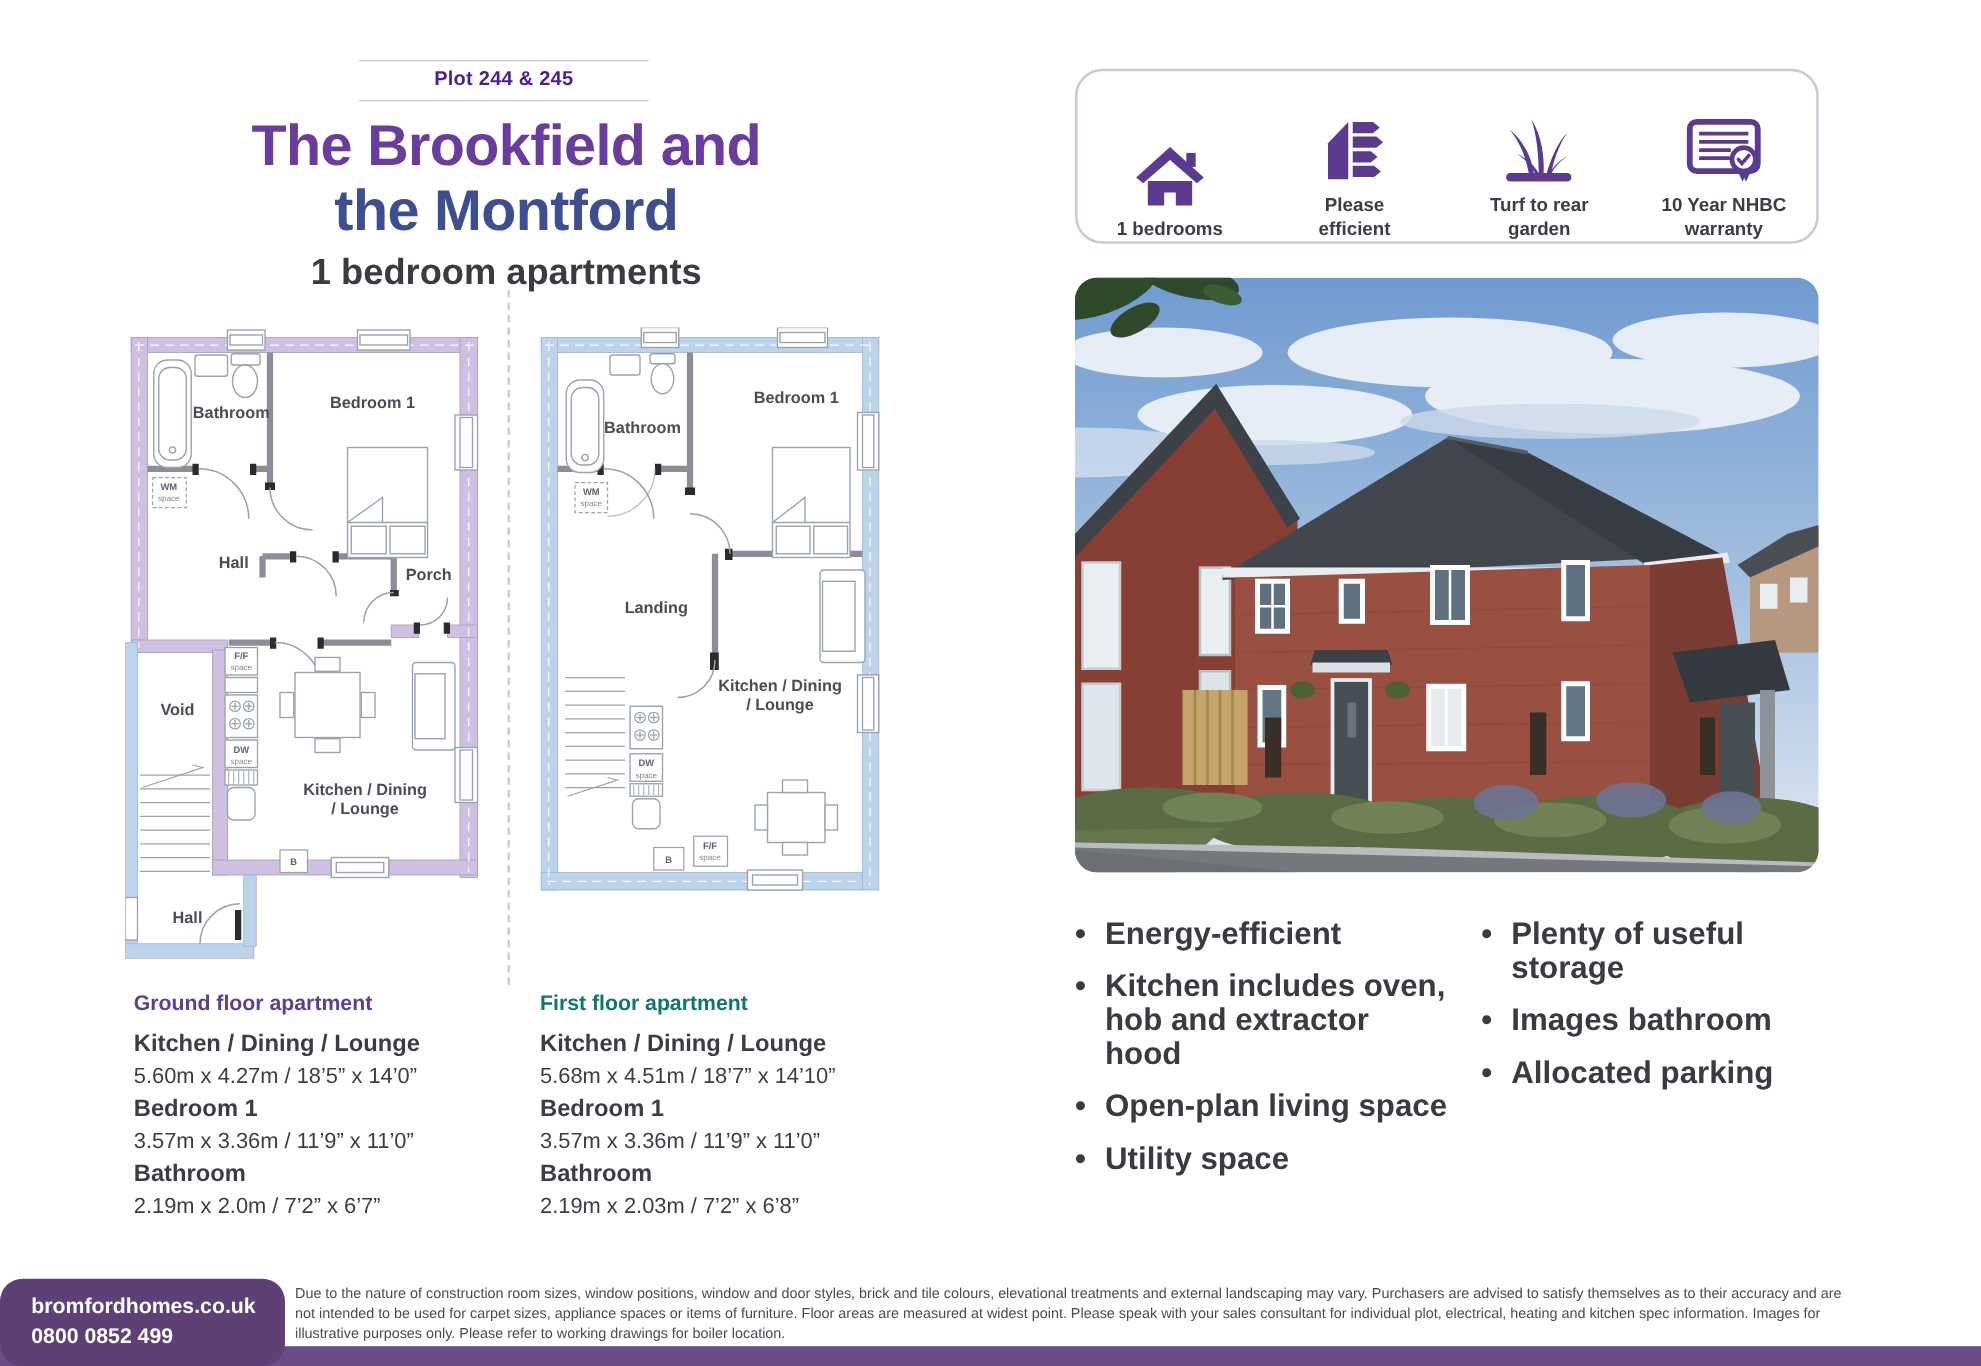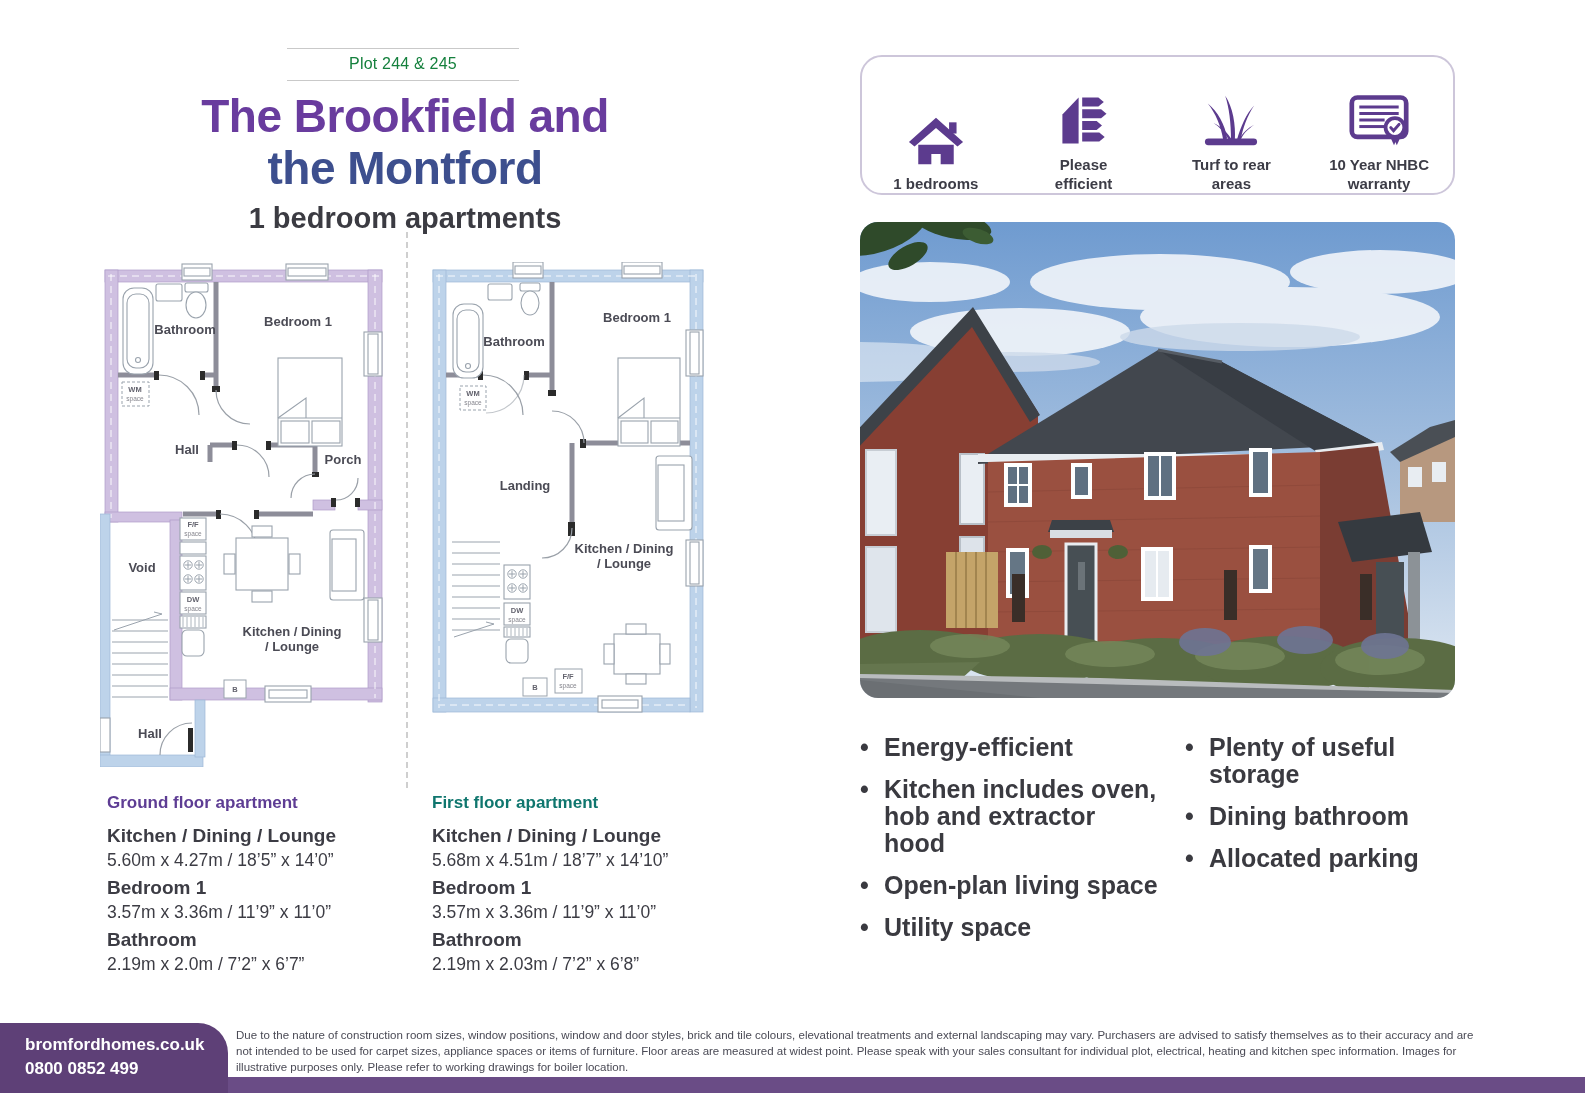--- a/index.html
+++ b/index.html
@@ -2,21 +2,21 @@
 <html><head>
 <meta charset="utf-8">
 <style>
   html,body{margin:0;padding:0;background:#fff;}
   .page{position:relative;width:1585px;height:1093px;background:#ffffff;
         font-family:"Liberation Sans",sans-serif;overflow:hidden;}
 
   
   .plot-wrap{position:absolute;left:287px;top:48px;width:232px;text-align:center;}
   .plot-wrap .rule{border-top:1.5px solid #c9c9c9;}
-  .plot-label{font-size:16px;font-weight:normal;color:#15803d;padding:6px 0 7px 0;letter-spacing:.2px;}
+  .plot-label{font-size:16px;font-weight:bold;color:#4c1d95;padding:6px 0 7px 0;letter-spacing:.2px;}
   .title{position:absolute;left:80px;top:90px;width:650px;text-align:center;
          font-weight:bold;line-height:52px;font-size:46px;letter-spacing:-.5px;}
   .title .l1{color:#693c9e;}
   .title .l2{color:#3d4f8e;}
   .subtitle{position:absolute;left:80px;top:202px;width:650px;text-align:center;
             font-size:29px;font-weight:bold;color:#3b3b42;}
 
   .divider-dash{position:absolute;left:406px;top:232px;height:556px;width:0;
                 border-left:2px dashed #cfcfcf;}
 
@@ -52,21 +52,21 @@
   .bullets{position:absolute;top:734px;}
   .bullets.bl{left:858px;width:300px;}
   .bullets.br{left:1183px;width:290px;}
   .bullet{position:relative;padding-left:26px;font-size:25px;font-weight:bold;color:#3a3a40;
           line-height:27px;margin-bottom:15px;}
   .bullet::before{content:"•";position:absolute;left:2px;top:0;color:#3a3a40;}
 
   
   .footer-strip{position:absolute;left:0;bottom:0;width:100%;height:16px;background:#6a4c86;}
   .footer-box{position:absolute;left:0;top:1023px;width:228px;height:70px;background:#5e4077;
-              border-top-right-radius:30px;color:#fff;padding:10px 0 0 25px;box-sizing:border-box;}
+              border-top-right-radius:30px;color:#fff;padding:10px 0 0 25px;box-sizing:border-box;border-radius:18px;}
   .footer-site{font-size:17px;font-weight:bold;line-height:24px;}
   .footer-phone{font-size:17px;font-weight:bold;line-height:24px;}
   .disclaimer{position:absolute;left:236px;top:1027px;width:1246px;font-size:11.5px;
               color:#4a4a55;line-height:16px;}
 </style>
 </head>
 <body>
 
 <div class="page">
 
@@ -442,21 +442,21 @@
         <svg width="58" height="52" viewBox="0 0 60 52" fill="#5c3b8e">
           <path d="M22,46 C20,32 14,18 6,8 C16,16 24,30 26,44 Z"></path>
           <path d="M30,46 C30,28 28,12 24,0 C32,12 35,30 34,46 Z"></path>
           <path d="M36,46 C40,32 46,18 54,10 C47,20 42,34 40,46 Z"></path>
           <path d="M28,46 C24,38 18,32 12,28 C20,32 27,38 31,46 Z"></path>
           <path d="M38,46 C42,38 48,33 54,30 C47,35 42,40 40,46 Z"></path>
           <rect x="3" y="44" width="54" height="7" rx="3.5"></rect>
         </svg>
       </div>
       <div class="cap">Turf to rear</div>
-      <div class="cap">areas</div>
+      <div class="cap">garden</div>
     </div>
     <div class="feature">
       <div class="ic">
         <svg width="60" height="54" viewBox="0 0 64 56" fill="none">
           <rect x="3" y="4" width="58" height="42" rx="6" stroke="#5c3b8e" stroke-width="5"></rect>
           <g stroke="#5c3b8e" stroke-width="3.2">
             <line x1="11" y1="14" x2="53" y2="14"></line>
             <line x1="11" y1="21" x2="53" y2="21"></line>
             <line x1="11" y1="28" x2="38" y2="28"></line>
             <line x1="11" y1="35" x2="38" y2="35"></line>
@@ -607,21 +607,21 @@
   </div>
 
   <div class="bullets bl">
     <div class="bullet">Energy-efficient</div>
     <div class="bullet">Kitchen includes oven, hob and extractor hood</div>
     <div class="bullet">Open-plan living space</div>
     <div class="bullet">Utility space</div>
   </div>
   <div class="bullets br">
     <div class="bullet">Plenty of useful storage</div>
-    <div class="bullet">Dining bathroom</div>
+    <div class="bullet">Images bathroom</div>
     <div class="bullet">Allocated parking</div>
   </div>
 
   <div class="footer-strip"></div>
   <div class="footer-box">
     <div class="footer-site">bromfordhomes.co.uk</div>
     <div class="footer-phone">0800 0852 499</div>
   </div>
   <div class="disclaimer">Due to the nature of construction room sizes, window positions, window and door styles, brick and tile colours, elevational treatments and external landscaping may vary. Purchasers are advised to satisfy themselves as to their accuracy and are not intended to be used for carpet sizes, appliance spaces or items of furniture. Floor areas are measured at widest point. Please speak with your sales consultant for individual plot, electrical, heating and kitchen spec information. Images for illustrative purposes only. Please refer to working drawings for boiler location.</div>
 

